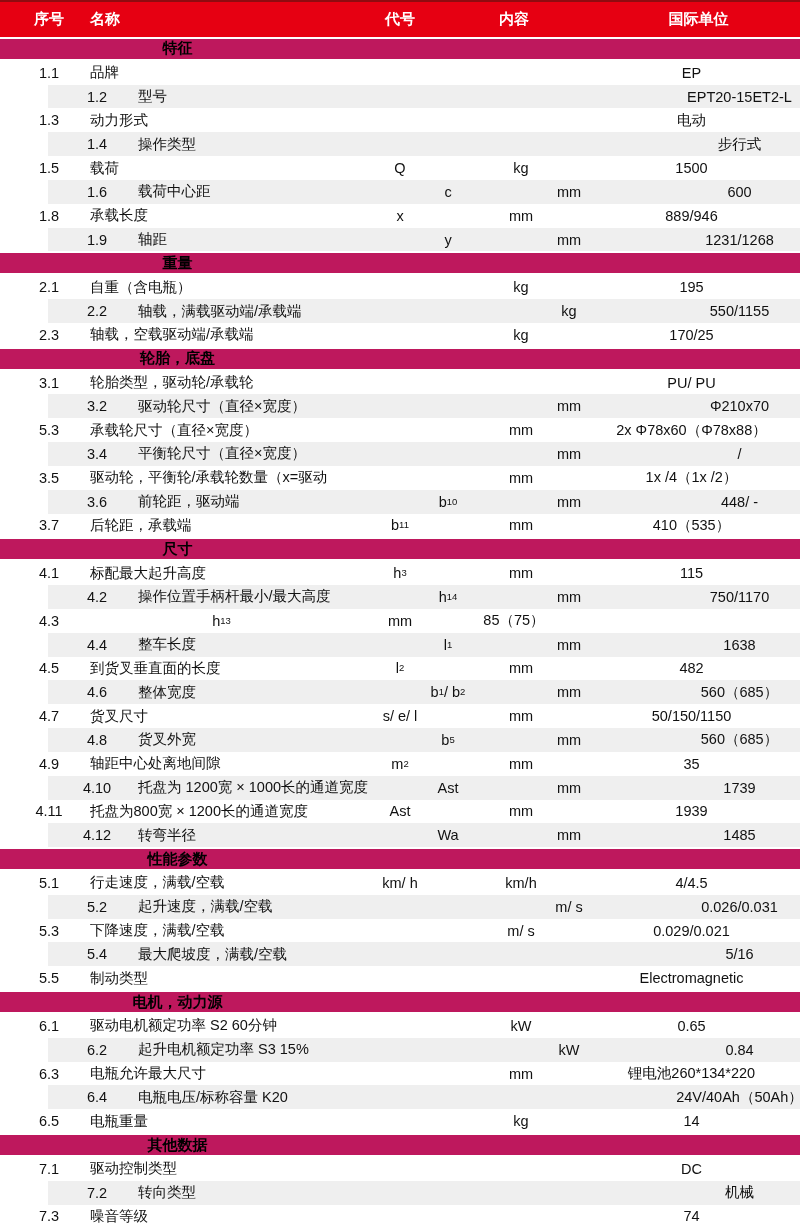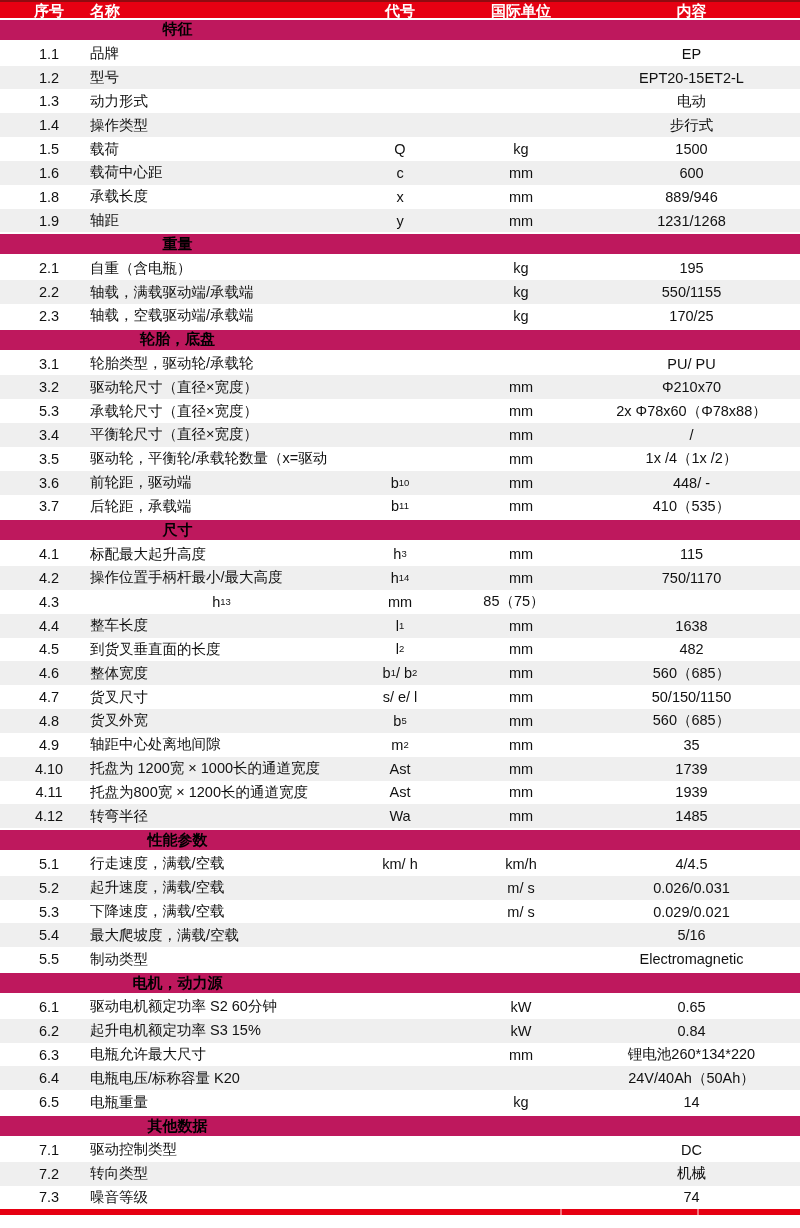--- a/index.html
+++ b/index.html
@@ -11,28 +11,28 @@
     box-sizing:border-box;
   }
   .top-line{height:2px;background:#8f0b10;}
   .grid{
     display:grid;
     grid-template-columns:88px 267px 90px 152px 203px;
     align-items:center;
     box-sizing:border-box;
   }
   .thead{
-    height:16px;
+    height:35px;
     background:#e60012;
     color:#fff;
     font-weight:bold;
     font-size:15px;
   }
   .row{height:23.84px;font-size:14.5px;}
-  .row.alt{background:#efefef;}
+  .row.alt{background:#efefef;margin-left:48px;}
   .sec{
     height:23.84px;
     background:#be185d;
     box-sizing:border-box;
     border-top:2px solid #fff;
     border-bottom:2px solid #fff;
     display:flex;align-items:center;
   }
   .sec-t{
     width:355px;
@@ -60,22 +60,22 @@
 </style>
 </head>
 <body>
 
 <div class="page">
   <div class="top-line"></div>
   <div class="thead grid">
     <div class="c no">序号</div>
     <div class="c name">名称</div>
     <div class="c sym">代号</div>
+    <div class="c val">内容</div>
     <div class="c unit">国际单位</div>
-    <div class="c val">内容</div>
   </div>
   <div id="tbody">
       <div class="sec">
         <div class="sec-t">特征</div>
       </div>
       <div class="row grid">
         <div class="c no">1.1</div>
         <div class="c name">品牌</div>
         <div class="c sym"></div>
         <div class="c unit"></div>

